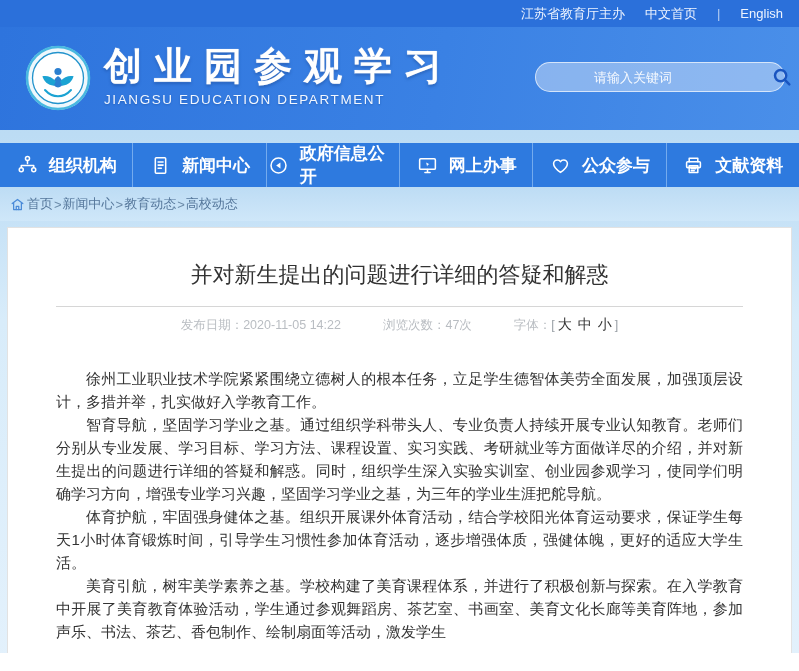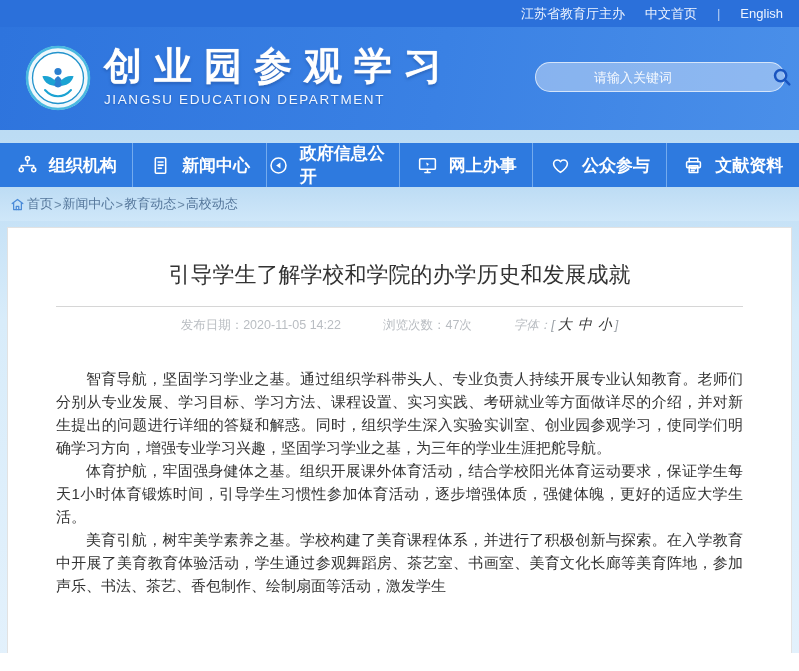--- a/index.html
+++ b/index.html
@@ -76,21 +76,21 @@
   }
   .article-title {
     text-align: center; font-size: 22px; font-weight: 400; color: #333;
     line-height: 30px;
   }
   .title-rule { border: none; border-top: 1px solid #d6d6d6; margin-top: 16px; }
   .meta {
     margin-top: 9px; display: flex; justify-content: center; gap: 42px;
     font-size: 12.5px; color: #b9bdc2; white-space: nowrap; align-items: center;
   }
-  .meta .fontctl { color: #b9bdc2; font-style: italic; }
+  .meta .fontctl { color: #b9bdc2; }
   .meta .fontctl .sz { color: #333; font-size: 14px; margin: 0 3px; cursor: pointer; }
   .meta .bracket { color: #9aa0a6; }
   .body-text { margin-top: 33px; font-size: 15px; line-height: 23px; color: #333; }
   .body-text p { text-indent: 2em; text-align: justify; margin: 0; }
 
   svg { display: block; }
 </style>
 </head>
 <body>
 
@@ -207,29 +207,30 @@
     <a>首页</a>
     <span class="gt">&gt;</span>
     <a>新闻中心</a>
     <span class="gt">&gt;</span>
     <a>教育动态</a>
     <span class="gt">&gt;</span>
     <a>高校动态</a>
   </div>
 
   <div class="card">
-    <h1 class="article-title">引导学生了解学校和学院的办学历史和发展成就</h1>
+    <h1 class="article-title">并对新生提出的问题进行详细的答疑和解惑</h1>
     <hr class="title-rule">
     <div class="meta">
       <span><span>发布日期：</span><span>2020-11-05 14:22</span></span>
       <span><span>浏览次数：</span><span>47次</span></span>
       <span class="fontctl">
         <span>字体：</span><span class="bracket">[</span><span class="sz">大</span><span class="sz">中</span><span class="sz">小</span><span class="bracket">]</span>
       </span>
     </div>
     <div class="body-text">
+      <p>徐州工业职业技术学院紧紧围绕立德树人的根本任务，立足学生德智体美劳全面发展，加强顶层设计，多措并举，扎实做好入学教育工作。</p>
       <p>智育导航，坚固学习学业之基。通过组织学科带头人、专业负责人持续开展专业认知教育。老师们分别从专业发展、学习目标、学习方法、课程设置、实习实践、考研就业等方面做详尽的介绍，并对新生提出的问题进行详细的答疑和解惑。同时，组织学生深入实验实训室、创业园参观学习，使同学们明确学习方向，增强专业学习兴趣，坚固学习学业之基，为三年的学业生涯把舵导航。</p>
       <p>体育护航，牢固强身健体之基。组织开展课外体育活动，结合学校阳光体育运动要求，保证学生每天1小时体育锻炼时间，引导学生习惯性参加体育活动，逐步增强体质，强健体魄，更好的适应大学生活。</p>
       <p>美育引航，树牢美学素养之基。学校构建了美育课程体系，并进行了积极创新与探索。在入学教育中开展了美育教育体验活动，学生通过参观舞蹈房、茶艺室、书画室、美育文化长廊等美育阵地，参加声乐、书法、茶艺、香包制作、绘制扇面等活动，激发学生</p>
     </div>
   </div>
 
 </div>
 
 </body></html>

